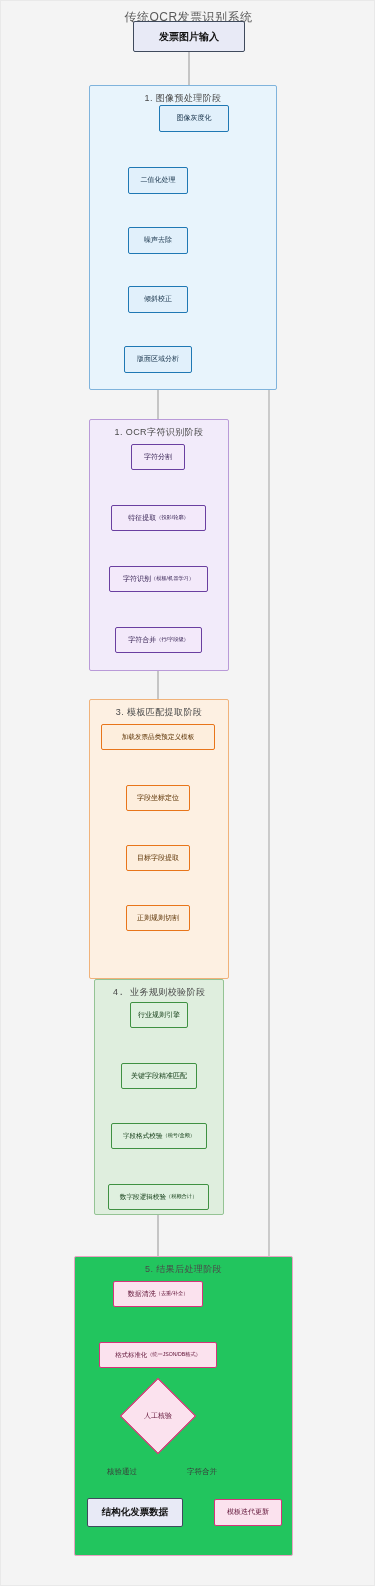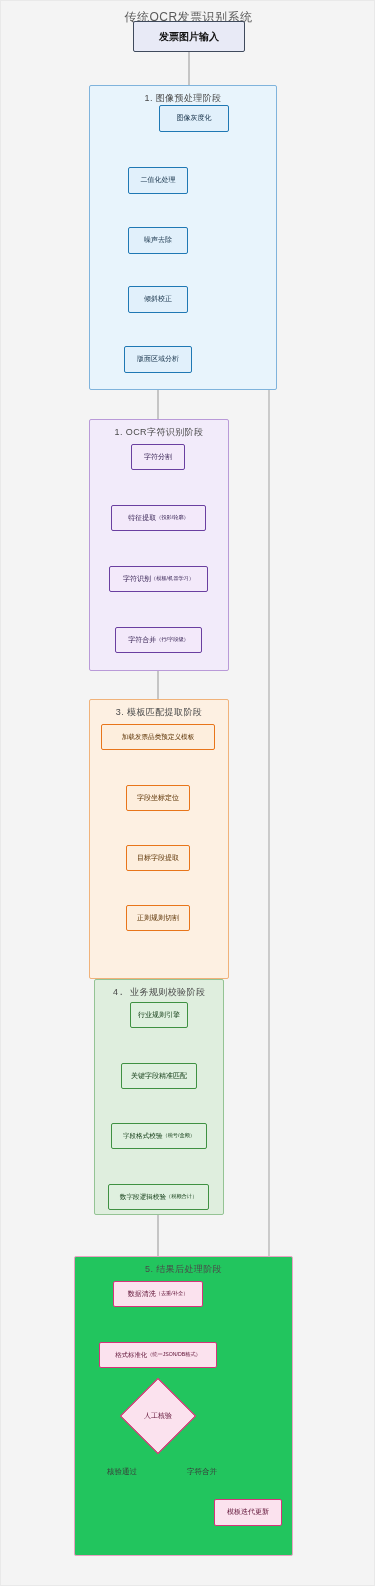--- a/index.html
+++ b/index.html
@@ -234,17 +234,20 @@
   </div>
 
   <div class="diamond" style="left:130px;top:1388px;width:54px;height:54px;">
     <div class="dshape"></div>
     <div class="dtext">人工核验</div>
   </div>
 
   <div class="edge-label" style="left:106px;top:1466px;">核验通过</div>
   <div class="edge-label" style="left:186px;top:1466px;">字符合并</div>
 
+  <div class="node n-final" style="left:86px;top:1497px;width:96px;height:29px;">
+    <span class="lbl">结构化发票数据</span>
+  </div>
   <div class="node n-pinkout" style="left:213px;top:1498px;width:68px;height:27px;font-size:7px;">
     <span class="lbl">模板迭代更新</span>
   </div>
 
 </div>
 
 </body></html>

